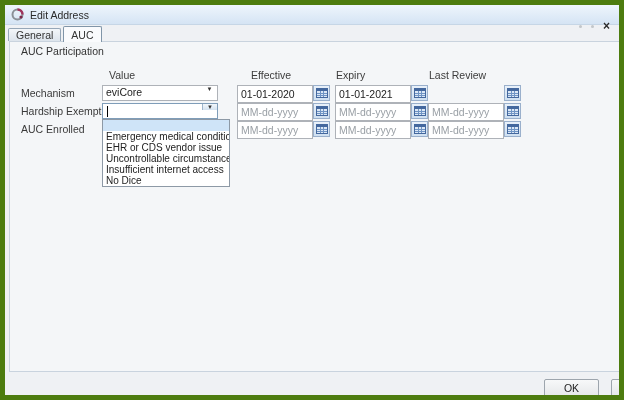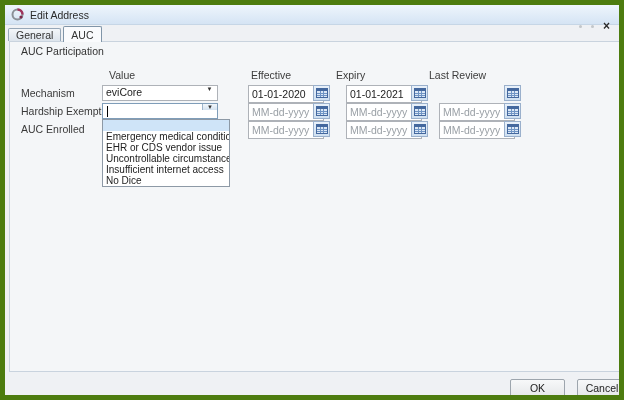--- a/index.html
+++ b/index.html
@@ -47,41 +47,41 @@
     border:1px solid #aeb2b8;display:flex;align-items:flex-start;
   }
   .combo .txt{flex:1;padding-left:3px;display:flex;align-items:center;color:#222;}
   .combo .arrow{width:15px;display:flex;align-items:center;justify-content:center;font-size:6px;color:#333;}
   .combo .arrow.btn3d{background:linear-gradient(#f2f7fc,#d4e2f0);border-left:1px solid #9fb4ca;}
   .combo.focused{border-color:#7f9db9;}
   .caret{position:absolute;left:4px;top:2px;width:1px;height:11px;background:#000;}
   input.datefield{
     position:absolute;width:76px;height:16px;border:1px solid #aeb2b8;
     font-family:"Liberation Sans",sans-serif;font-size:10.5px;color:#222;
-    padding:8px 3px;background:#fff;outline:none;margin-left:11px;
+    padding:8px 3px;background:#fff;outline:none;
   }
   input.datefield::placeholder{color:#9aa0a6;opacity:1;}
   .calbtn{
     position:absolute;width:17px;height:16px;padding:0;
     border:1px solid #9ab0cc;background:linear-gradient(#e9f1fa,#cfe0f1);
     display:flex;align-items:center;justify-content:center;cursor:default;
   }
   
   .droplist{
     position:absolute;left:97px;top:114px;width:128px;
     background:#fff;border:1px solid #8d99a6;z-index:5;
   }
   .opt{height:11px;line-height:11px;padding-left:3px;color:#222;white-space:nowrap;overflow:hidden;font-size:10px;}
   .opt.selected{background:#cfe4f8;}
   
   .btn{
     position:absolute;height:18px;border:1px solid #9da5ad;border-radius:2px;
     background:linear-gradient(#f7f8f9,#e6e8ea);
     font-family:"Liberation Sans",sans-serif;font-size:10.5px;color:#222;
-    display:flex;align-items:center;justify-content:center;cursor:default;
+    display:flex;align-items:center;justify-content:center;cursor:default;margin-left:34px;
   }
 </style>
 </head>
 <body>
 
 <div class="dialog">
 
   <div class="titlebar">
     <span style="display:flex;">
       <svg width="13" height="13" viewBox="0 0 13 13">

